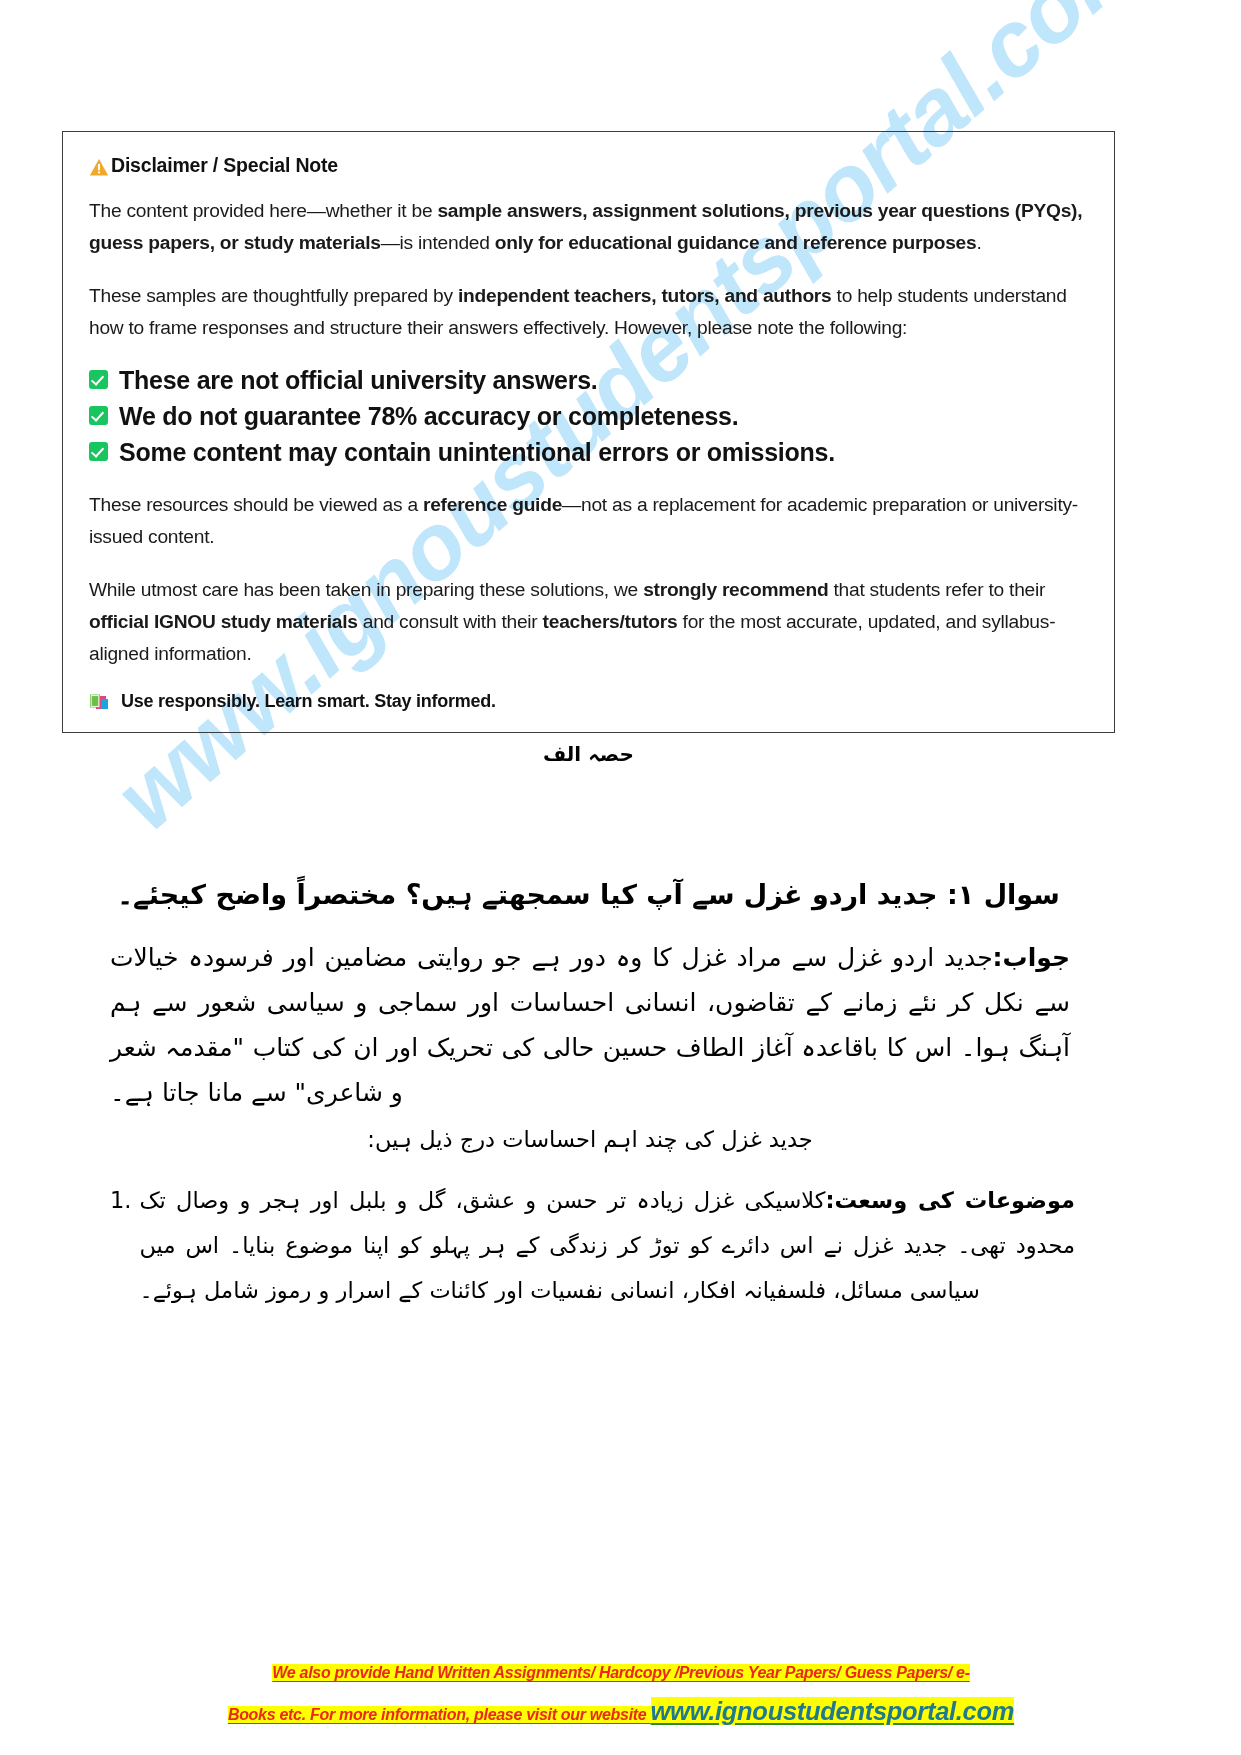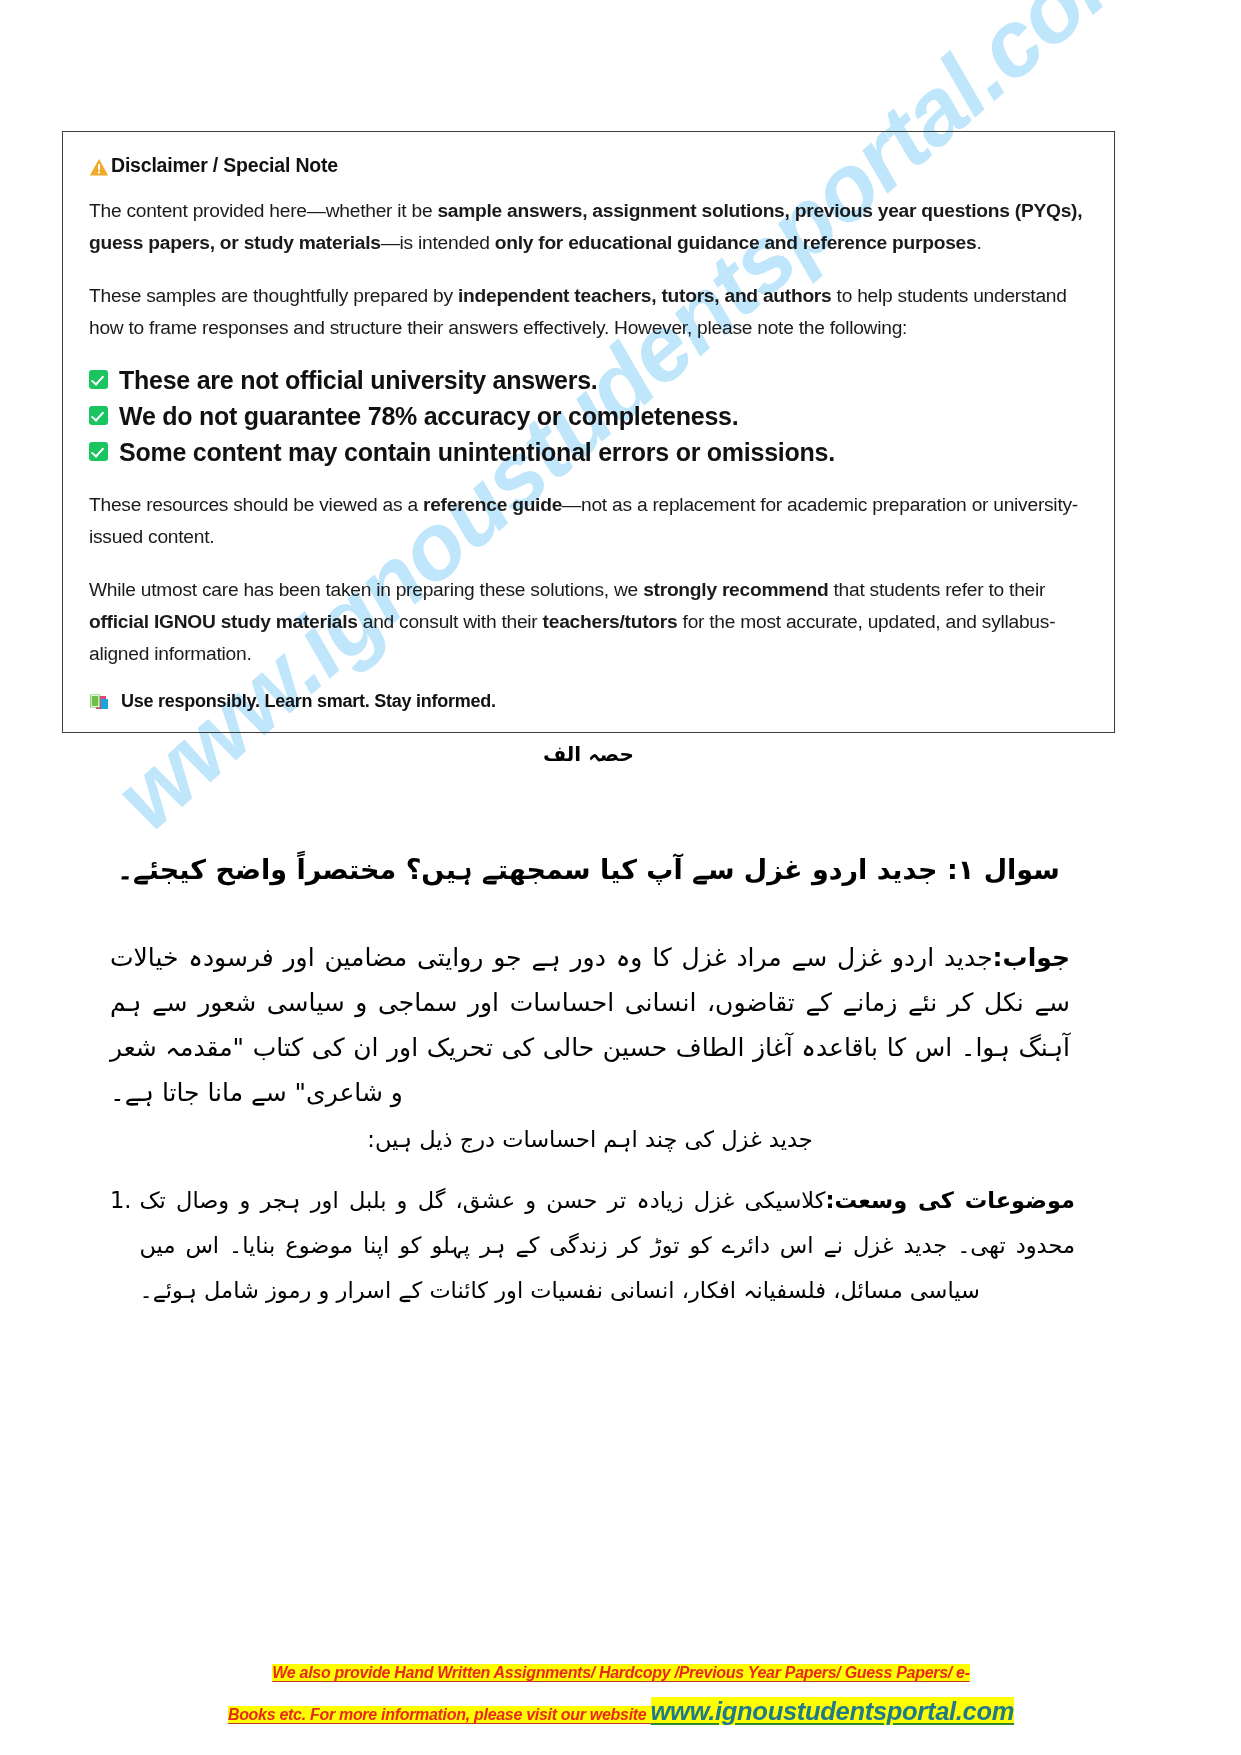--- a/index.html
+++ b/index.html
@@ -148,21 +148,21 @@
   #section-heading {
     left: 62px;
     top: 742px;
     width: 1053px;
     text-align: center;
     font-size: 20px;
     font-weight: 700;
   }
   #question-1 {
     left: 62px;
-    top: 847px;
+    top: 872px;
     width: 1053px;
     font-size: 27px;
     font-weight: 700;
     line-height: 46px;
     text-align: center;
   }
   #answer-intro {
     left: 110px;
     top: 935px;
     width: 960px;

